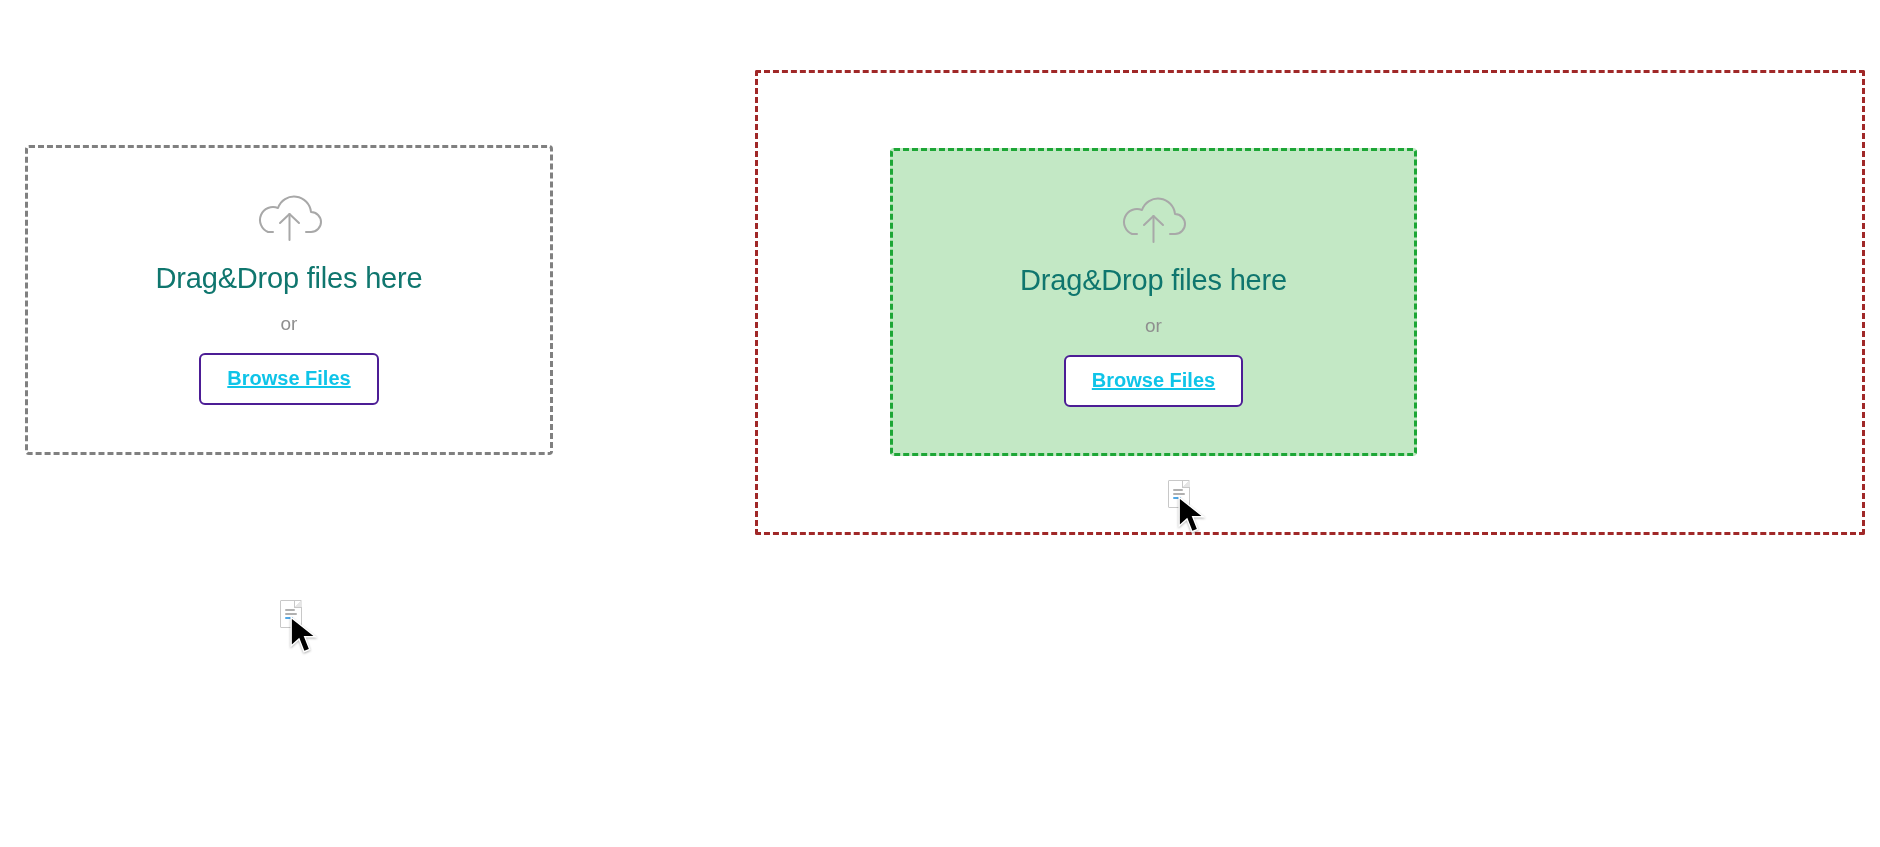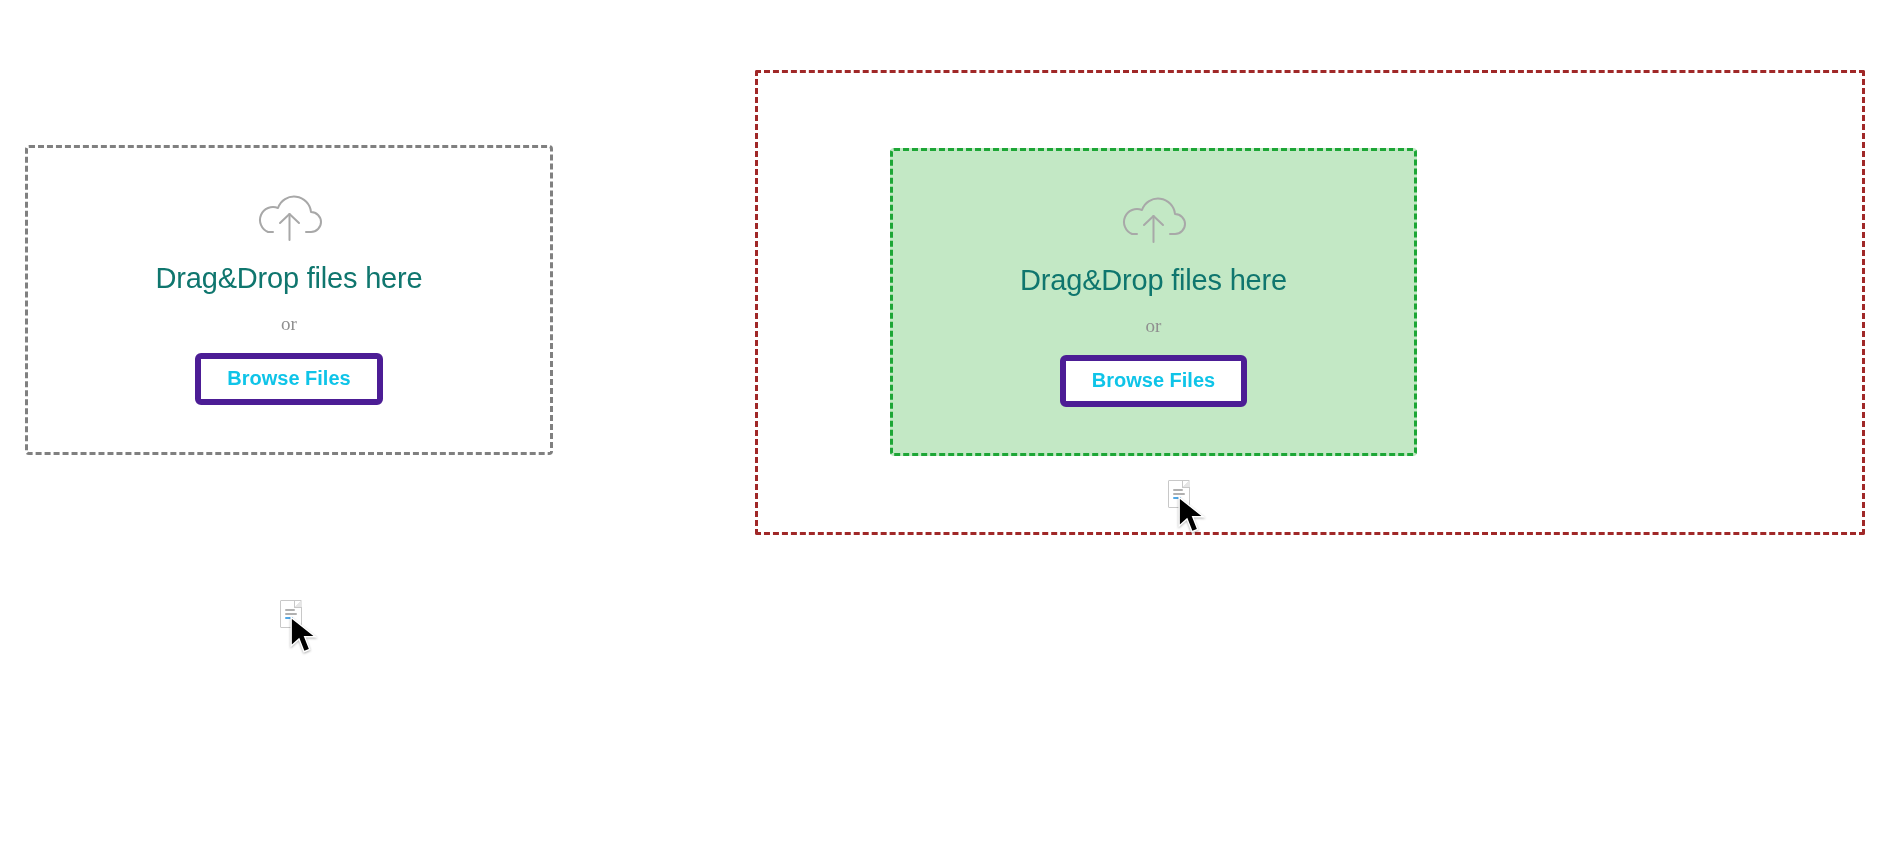--- a/index.html
+++ b/index.html
@@ -66,37 +66,37 @@
     .dz-headline {
       font-size: 29px;
       font-weight: 400;
       color: #0f766e;
       letter-spacing: -0.2px;
     }
 
     .dz-or {
       font-size: 19px;
       color: #8f8f8f;
-      font-family: Liberation Serif, serif;
     }
 
     .browse-btn {
       display: inline-flex;
       align-items: center;
       justify-content: center;
       height: 52px;
       padding: 0 26px;
-      border: 6px solid #4c1d95;
+      border: 2px solid #4c1d95;
       border-radius: 6px;
       background: #ffffff;
       color: #0fc4e8;
       font-size: 20px;
       font-weight: 700;
       cursor: pointer;
       user-select: none;
+      text-decoration: underline;
     }
 
     
     .cloud-svg {
       width: 67px;
       height: 50px;
       display: block;
     }
     .cloud-svg path {
       fill: none;

